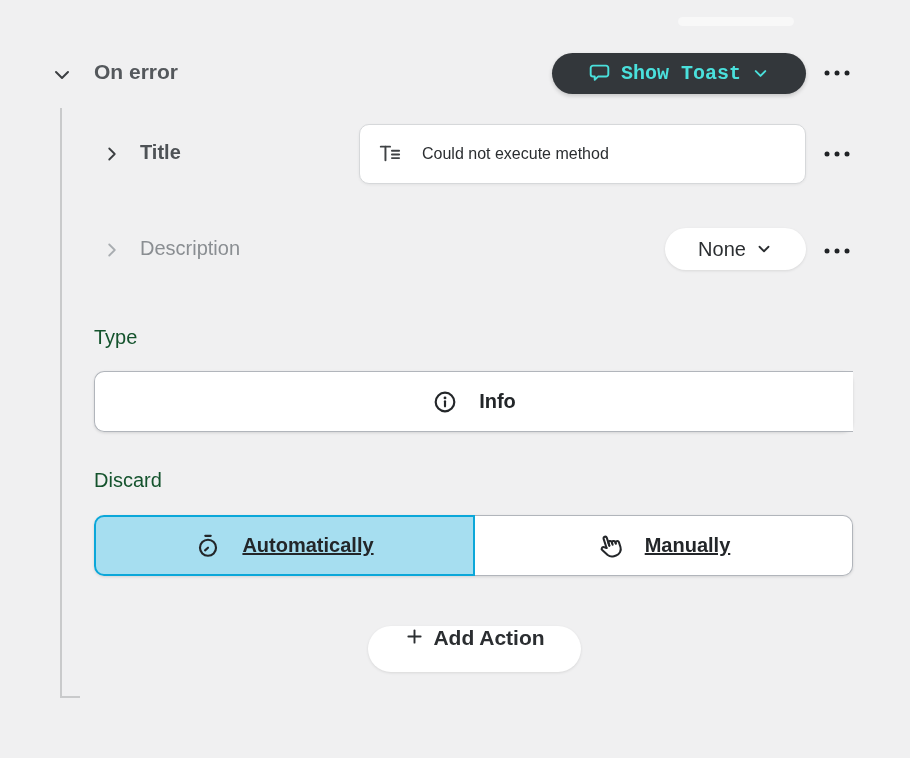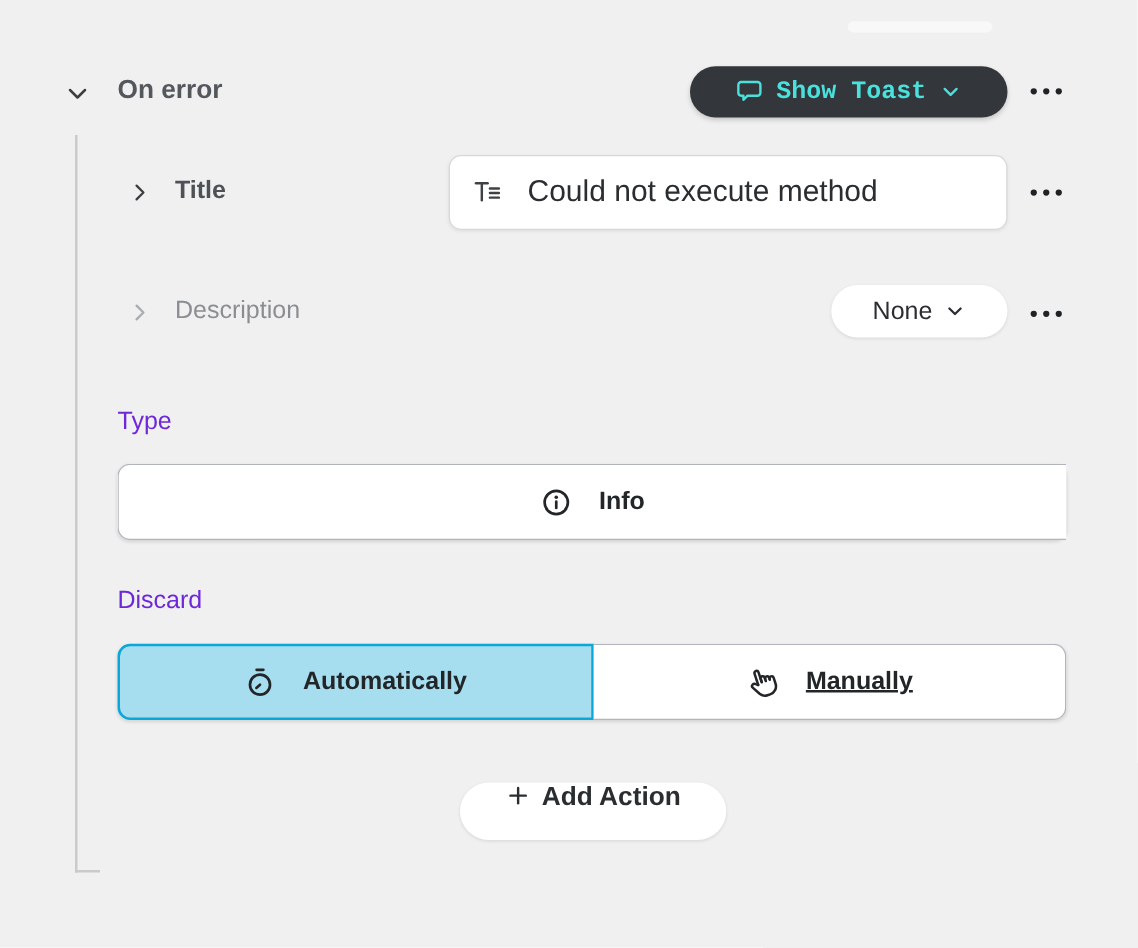--- a/index.html
+++ b/index.html
@@ -23,45 +23,45 @@
   .more-btn{width:34px;height:26px;display:flex;align-items:center;justify-content:center;cursor:pointer;}
   .more-hdr{left:820px;top:60px;}
   .more-title{left:820px;top:141px;}
   .more-desc{left:820px;top:238px;}
 
   
   .row-chevron{width:22px;height:22px;cursor:pointer;}
   .title-chevron{left:101px;top:143px;}
   .title-label{left:140px;top:141px;font-size:20px;font-weight:700;color:#4e5256;}
   .title-input{left:359px;top:124px;width:447px;height:60px;box-sizing:border-box;background:#fff;
-    border:1.5px solid #d6d8da;border-radius:10px;padding:0 16px 0 62px;font-size:24px;color:#2b2e31;
+    border:1.5px solid #d6d8da;border-radius:10px;padding:0 16px 0 62px;font-size:16px;color:#2b2e31;
     font-family:"Liberation Sans","DejaVu Sans",sans-serif;box-shadow:0 1px 3px rgba(0,0,0,.06);outline:none;}
   .title-input-icon{left:377px;top:141px;width:26px;height:26px;pointer-events:none;}
 
   .desc-chevron{left:101px;top:239px;}
   .desc-label{left:140px;top:237px;font-size:20px;font-weight:500;color:#8a8e92;}
   .none-pill{left:665px;top:228px;width:141px;height:42px;background:#fff;border-radius:23px;
     display:flex;align-items:center;justify-content:center;gap:9px;cursor:pointer;
     box-shadow:0 1px 3px rgba(0,0,0,.10);}
   .none-pill .lbl{font-size:20px;color:#2b2e31;font-weight:500;}
 
   
-  .sec-label{font-size:20px;font-weight:400;color:#6d28d9;}
+  .sec-label{font-size:20px;font-weight:400;color:#14532d;}
   .type-label{left:94px;top:326px;}
   .discard-label{left:94px;top:469px;}
 
   
   .seg{left:94px;width:759px;height:61px;display:flex;border-radius:10px;box-shadow:0 1px 3px rgba(0,0,0,.12);}
   .seg-type{top:371px;}
   .seg-discard{top:515px;}
   .seg-btn{flex:1;display:flex;align-items:center;justify-content:center;gap:21px;
     font-size:20px;font-weight:700;color:#232629;box-sizing:border-box;cursor:pointer;}
   .seg-white-l{background:#fff;border:1.5px solid #b1b5bb;border-right:none;border-radius:10px 0 0 10px;}
   .seg-white-r{background:#fff;border:1.5px solid #b1b5bb;border-left:none;border-radius:0 10px 10px 0;text-decoration:underline;}
-  .seg-sel-l{background:#a6def0;border:2px solid #0ba7d9;border-radius:10px 0 0 10px;}
+  .seg-sel-l{background:#a6def0;border:2px solid #0ba7d9;border-radius:10px 0 0 10px;text-decoration:underline;}
   .seg-sel-r{background:#a6def0;border:2px solid #0ba7d9;border-radius:0 10px 10px 0;}
 
   
   .add-btn{left:368px;top:626px;width:213px;height:46px;background:#fff;border-radius:23px;
     display:flex;align-items:flex-start;justify-content:center;gap:8px;cursor:pointer;
     box-shadow:0 1px 3px rgba(0,0,0,.10);}
   .add-btn .lbl{font-size:21px;font-weight:700;color:#2b2e31;}
 
   svg{display:block;}
 </style>

